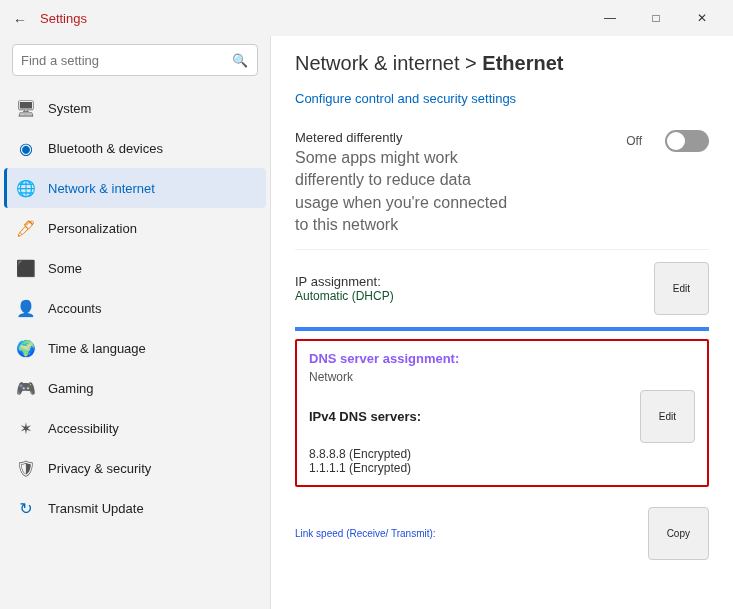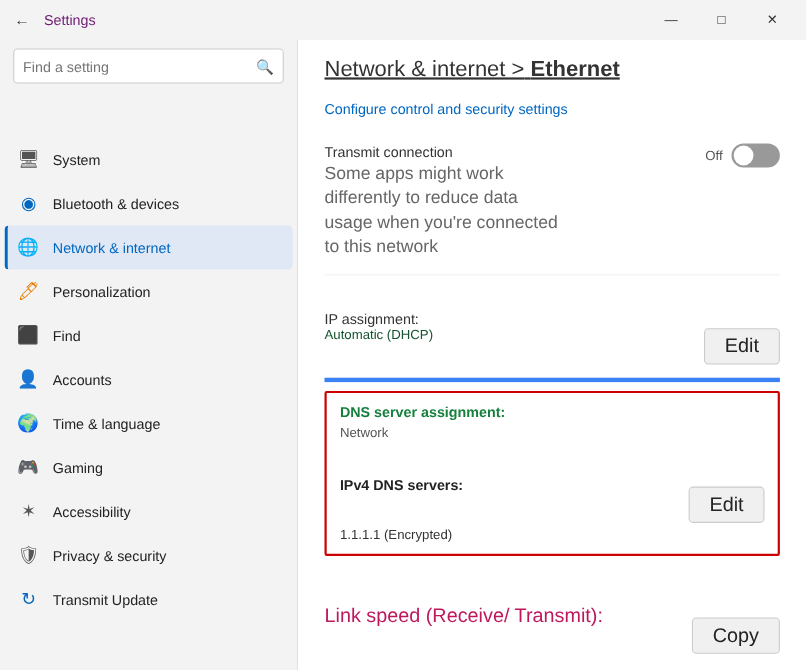--- a/index.html
+++ b/index.html
@@ -32,21 +32,21 @@
       align-items: center;
       justify-content: center;
       cursor: pointer;
       color: #333;
       font-size: 14px;
       border-radius: 4px;
     }
     .titlebar-title {
       margin-left: 8px;
       font-size: 13px;
-      color: #701a75;
+      color: #b91c1c;
       font-weight: 400;
     }
     .titlebar-controls {
       margin-left: auto;
       display: flex;
       gap: 0;
     }
     .titlebar-btn {
       width: 46px;
       height: 32px;
@@ -67,21 +67,20 @@
 
     
     .sidebar {
       width: 270px;
       min-width: 270px;
       background: #f3f3f3;
       display: flex;
       flex-direction: column;
       padding-top: 8px;
       overflow-y: auto;
-      gap: 37px;
     }
     .search-box {
       margin: 0 12px 12px 12px;
       display: flex;
       align-items: center;
       border: 1px solid #ccc;
       border-radius: 4px;
       background: #fff;
       padding: 4px 8px;
       height: 32px;
@@ -133,21 +132,20 @@
       background: #fff;
       overflow-y: auto;
       padding: 16px 24px 16px 24px;
       border-left: 1px solid #e0e0e0;
     }
     .page-header {
       font-size: 20px;
       font-weight: 400;
       color: #333;
       margin-bottom: 16px;
-      text-decoration: underline;
     }
     .page-header .bold { font-weight: 700; }
 
     .link-blue {
       color: #0067c0;
       text-decoration: none;
       font-size: 13px;
       cursor: pointer;
       display: block;
       margin-bottom: 12px;
@@ -156,21 +154,21 @@
     .section-row {
       display: flex;
       align-items: flex-start;
       justify-content: space-between;
       padding: 12px 0;
       border-bottom: 1px solid #f0f0f0;
     }
     .section-row-content { flex: 1; }
     .section-row-title { font-size: 13px; color: #333; margin-bottom: 2px; }
     .section-row-desc { font-size: 16px; color: #666; line-height: 1.4; max-width: 220px; }
-    .section-row-action { display: flex; align-items: center; gap: 8px; margin-left: 15px; }
+    .section-row-action { display: flex; align-items: center; gap: 23px; margin-left: 15px; }
 
     
     .toggle {
       width: 44px;
       height: 22px;
       background: #aaa;
       border-radius: 11px;
       position: relative;
       cursor: pointer;
       display: inline-block;
@@ -204,50 +202,49 @@
     .info-row-sub { font-size: 12px; color: #14532d; }
 
     
     .dns-box {
       border: 2px solid #c00;
       border-radius: 2px;
       padding: 10px 12px;
       margin: 8px 0;
       background: #fff;
     }
-    .dns-title { font-size: 13px; font-weight: 700; color: #15803d; margin-bottom: 4px; }
+    .dns-title { font-size: 13px; font-weight: 700; color: #8b5cf6; margin-bottom: 4px; }
     .dns-sub { font-size: 12px; color: #555; margin-bottom: 6px; }
     .dns-row {
       display: flex;
       align-items: center;
       justify-content: space-between;
       margin-bottom: 4px;
     }
     .dns-row-label { font-size: 13px; color: #222; font-weight: 600; }
     .dns-servers { font-size: 12px; color: #333; margin-top: 4px; }
 
     .edit-btn, .copy-btn {
       background: #f0f0f0;
       border: 1px solid #ccc;
       border-radius: 4px;
-      padding: 5px 18px;
-      font-size: 18px;
+      padding: 20px 18px;
+      font-size: 10px;
       cursor: pointer;
       color: #222;
-      margin-top: 36px;
     }
 
     
     .link-speed-row {
       display: flex;
       align-items: center;
       justify-content: space-between;
       padding: 12px 0;
     }
-    .link-speed-title { font-size: 18px; color: #be185d; }
+    .link-speed-title { font-size: 10px; color: #1d4ed8; }
 
     
     .main::-webkit-scrollbar { width: 6px; }
     .main::-webkit-scrollbar-thumb { background: #ccc; border-radius: 3px; }
 
     
     .sidebar::-webkit-scrollbar { width: 4px; }
     .sidebar::-webkit-scrollbar-thumb { background: #ccc; }
   </style>
 </head>
@@ -285,21 +282,21 @@
           <div class="nav-item active">
       <span class="icon" style="color:#0067c0">🌐</span>
       <span class="label">Network &amp; internet</span>
     </div>
           <div class="nav-item">
       <span class="icon" style="color:#e87a00">🖊</span>
       <span class="label">Personalization</span>
     </div>
           <div class="nav-item">
       <span class="icon" style="color:#555">⬛</span>
-      <span class="label">Find</span>
+      <span class="label">Some</span>
     </div>
           <div class="nav-item">
       <span class="icon" style="color:#0067c0">👤</span>
       <span class="label">Accounts</span>
     </div>
           <div class="nav-item">
       <span class="icon" style="color:#555">🌍</span>
       <span class="label">Time &amp; language</span>
     </div>
           <div class="nav-item">
@@ -324,21 +321,21 @@
     <div class="main">
       <div class="page-header">
         <span>Network &amp; internet  &gt;</span>
         <span class="bold">Ethernet</span>
       </div>
 
       <a class="link-blue">Configure control and security settings</a>
 
       <div class="section-row">
         <div class="section-row-content">
-          <div class="section-row-title">Transmit connection</div>
+          <div class="section-row-title">Metered differently</div>
           <div class="section-row-desc">Some apps might work differently to reduce data usage when you're connected to this network</div>
         </div>
         <div class="section-row-action">
           <span class="off-label">Off</span>
           <div class="toggle off"></div>
         </div>
       </div>
 
 
       <div class="info-row">
@@ -350,20 +347,21 @@
       </div>
 
       <div class="dns-box">
         <div class="dns-title">DNS server assignment:</div>
         <div class="dns-sub">Network</div>
         <div class="dns-row">
           <span class="dns-row-label">IPv4 DNS servers:</span>
           <button class="edit-btn">Edit</button>
         </div>
         <div class="dns-servers">
+          <div>8.8.8.8 (Encrypted)</div>
           <div>1.1.1.1 (Encrypted)</div>
         </div>
       </div>
 
       <div class="link-speed-row">
         <span class="link-speed-title">Link speed (Receive/ Transmit):</span>
         <button class="copy-btn">Copy</button>
       </div>
     </div>
   </div>

